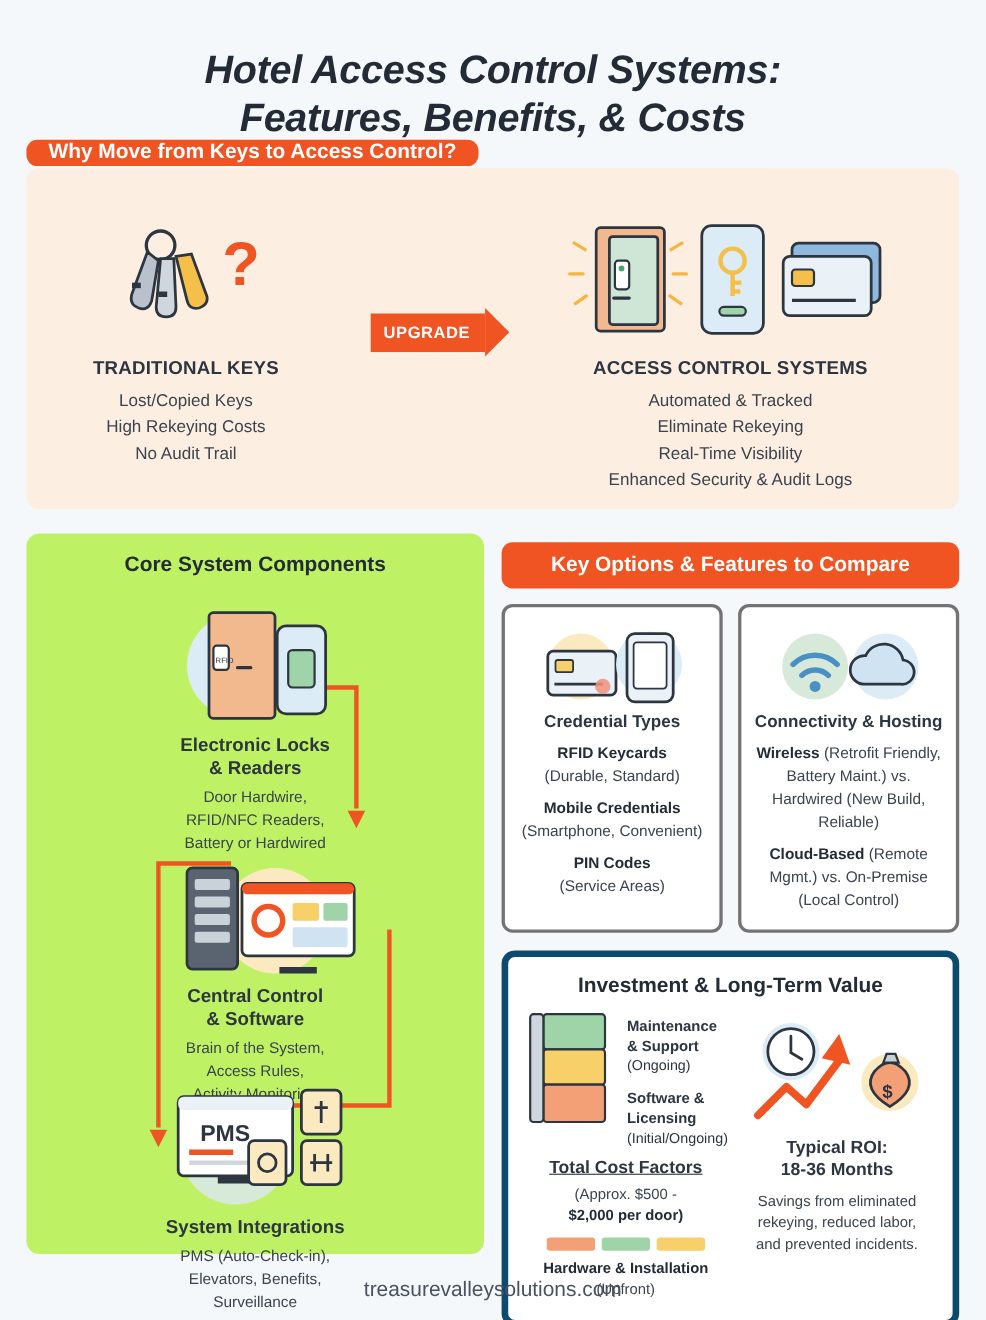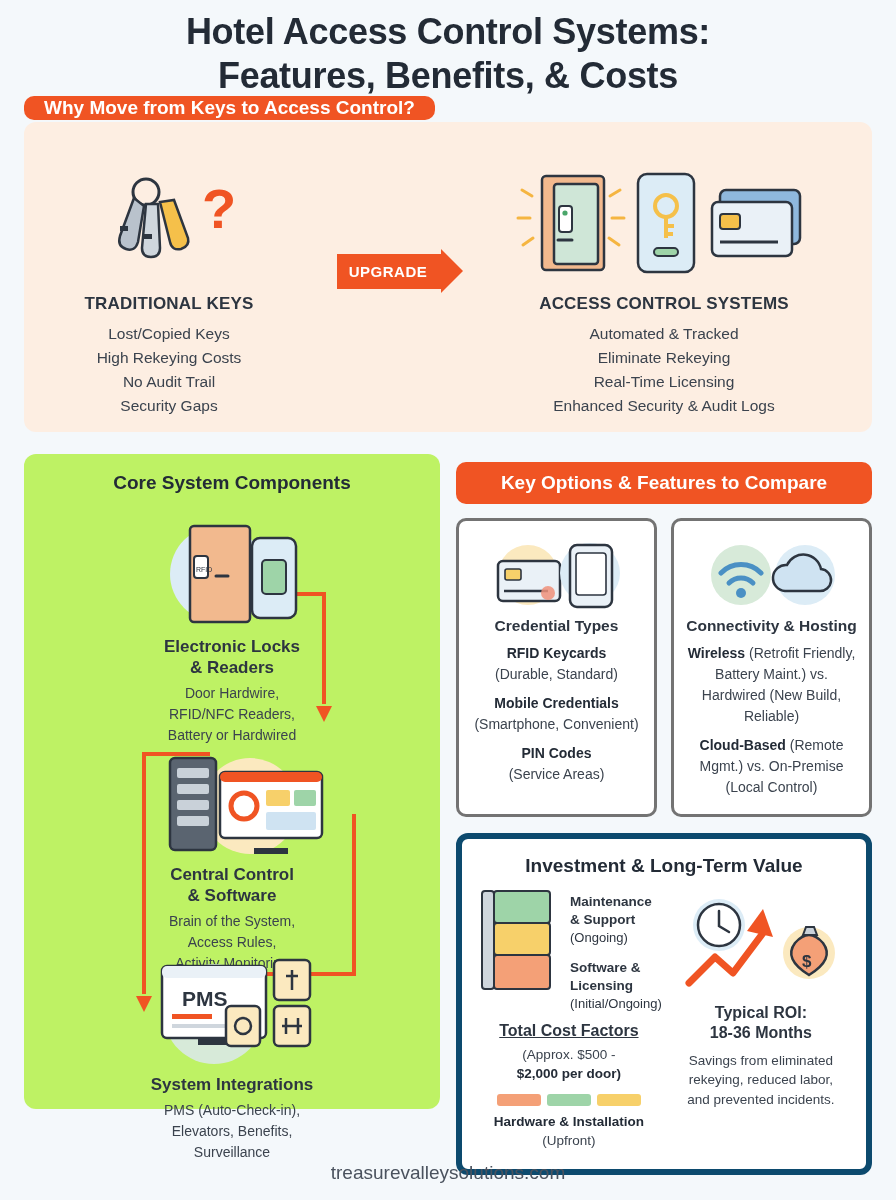--- a/index.html
+++ b/index.html
@@ -8,26 +8,27 @@
     background: #f4f8fb;
     font-family: "Liberation Sans", sans-serif;
     color: #2d3540;
     overflow: hidden;
   }
   .page { position: relative; width: 896px; height: 1200px; padding: 0 24px; }
 
   
   .title {
     text-align: center;
-    padding-top: 10px;
+    padding-top: 41px;
     font-size: 36px;
     font-weight: bold;
     line-height: 1.22;
     letter-spacing: -0.3px;
     color: #232b36;
+    font-style: italic;
   }
   .title .l2 { display: block; }
 
   
   .sec-why {
     position: relative;
     margin-top: 24px;
     background: #fdeee2;
     border-radius: 12px;
     height: 310px;
@@ -156,21 +157,20 @@
             <g>
               <text x="118" y="60" font-family="Liberation Sans, sans-serif" font-size="56" font-weight="bold" fill="#f05423">?</text>
             </g>
           </svg>
         </div>
         <div class="why-h">TRADITIONAL KEYS</div>
         <div class="why-list">
           <div>Lost/Copied Keys</div>
           <div>High Rekeying Costs</div>
           <div>No Audit Trail</div>
-          <div>Security Gaps</div>
         </div>
       </div>
 
       <div class="upgrade-wrap">
         <div class="upgrade">UPGRADE</div>
       </div>
 
       <div class="why-col right">
         <div class="why-art">
           <svg width="300" height="110" viewBox="0 0 300 110">
@@ -195,21 +195,21 @@
               <rect x="198" y="34" width="80" height="54" rx="6" fill="#eaf1f7" stroke="#2d3540" stroke-width="2.5"></rect>
               <rect x="206" y="46" width="20" height="15" rx="3" fill="#f5c04a" stroke="#2d3540" stroke-width="2"></rect>
               <path d="M206 74 h58" stroke="#2d3540" stroke-width="3"></path>
             </g>
           </svg>
         </div>
         <div class="why-h">ACCESS CONTROL SYSTEMS</div>
         <div class="why-list">
           <div>Automated &amp; Tracked</div>
           <div>Eliminate Rekeying</div>
-          <div>Real-Time Licensing</div>
+          <div>Real-Time Visibility</div>
           <div>Enhanced Security &amp; Audit Logs</div>
         </div>
       </div>
     </div>
   </div>
 
   <div class="grid">
 
     <div class="col-left">
       <div class="panel sec-core">

